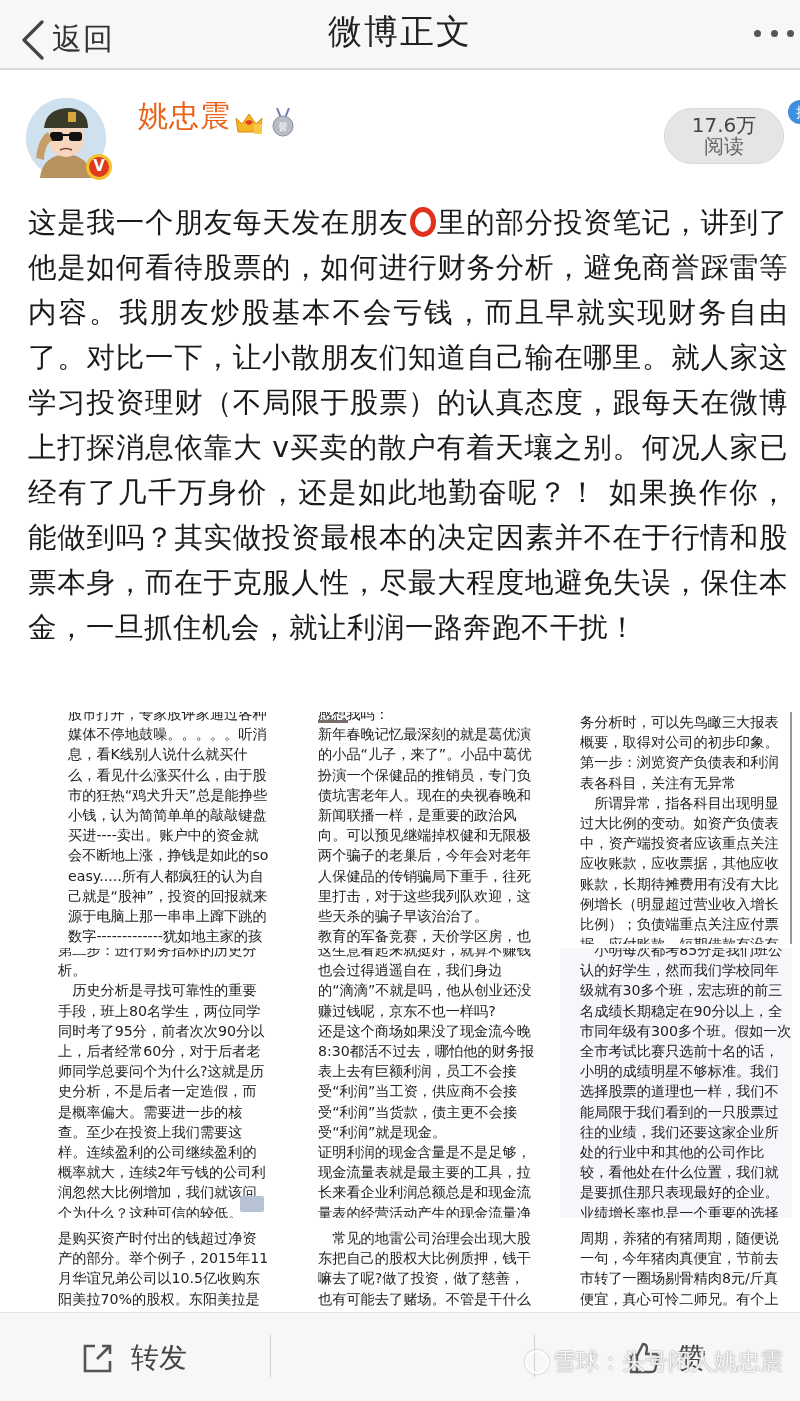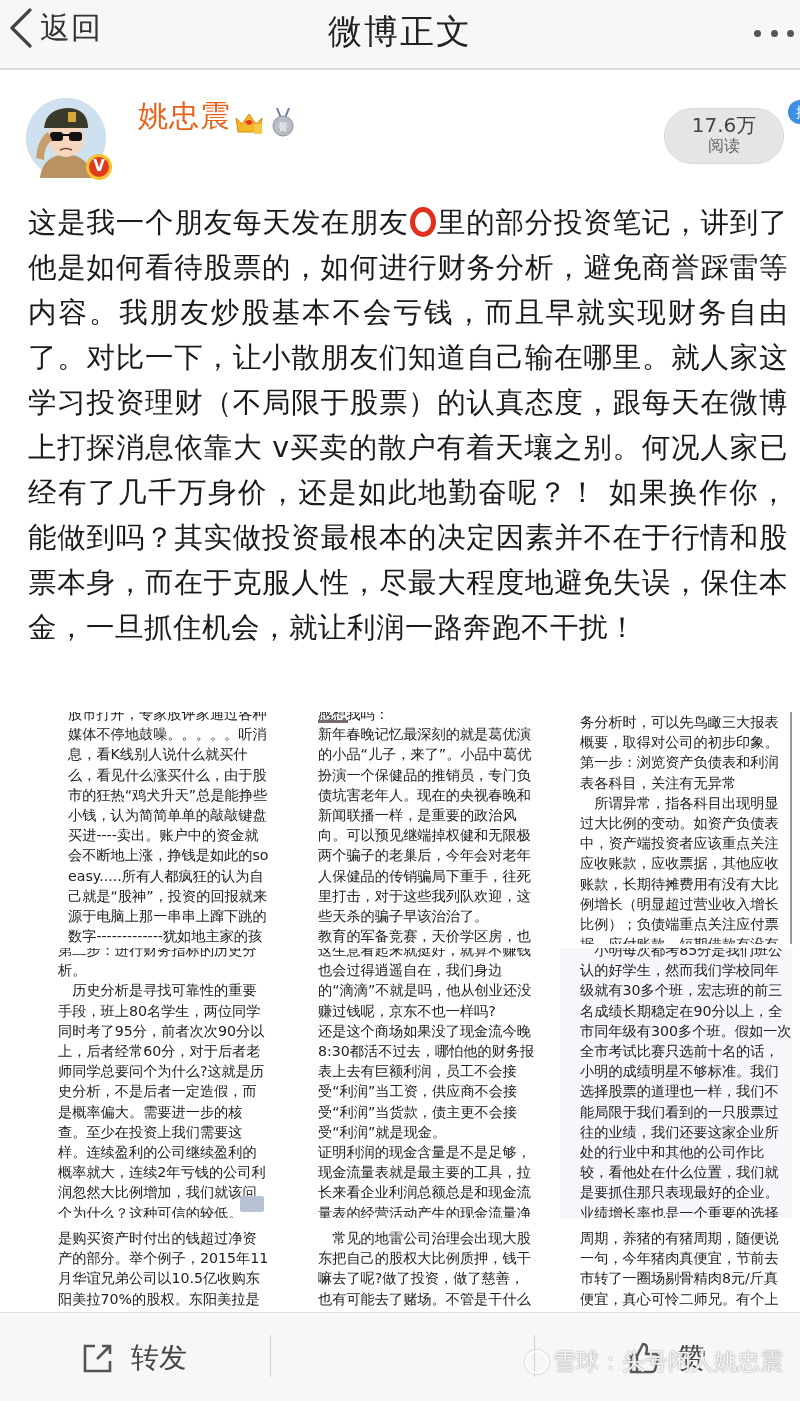--- a/index.html
+++ b/index.html
@@ -5,22 +5,22 @@
     * { box-sizing: border-box; margin: 0; padding: 0; }
     html, body { width: 800px; height: 1401px; overflow: hidden; background: #ffffff; }
     body { font-family: "DejaVu Sans", "Liberation Sans", sans-serif; color: #333; position: relative; }
 
     
     .navbar {
       position: absolute; top: 0; left: 0; width: 800px; height: 70px;
       background: #f7f7f7; border-bottom: 2px solid #dcdcdc;
     }
     .nav-back {
-      position: absolute; left: 8px; top: 8px; height: 52px;
-      display: flex; align-items: flex-start; cursor: pointer;
+      position: absolute; left: 20px; top: 8px; height: 52px;
+      display: flex; align-items: flex-end; cursor: pointer;
     }
     .nav-back svg { width: 26px; height: 40px; }
     .nav-back-label { font-size: 30px; color: #333; margin-left: 6px; letter-spacing: 1px; }
     .nav-title {
       position: absolute; left: 0; right: 0; top: 0; height: 70px; line-height: 62px;
       text-align: center; font-size: 34px; color: #222; letter-spacing: 2px;
       pointer-events: none;
     }
     .nav-more {
       position: absolute; right: 6px; top: 18px; width: 40px; height: 30px;
@@ -53,21 +53,21 @@
       position: absolute; left: 140px; top: 54px; font-size: 22px; color: #999; white-space: nowrap;
     }
     .meta .src-prefix { margin-left: 12px; color: #999; }
     .meta .src-device { color: #4a6f94; }
 
     .read-pill {
       position: absolute; left: 664px; top: 108px; width: 120px; height: 56px;
       border: 1px solid #d9d9d9; border-radius: 28px; background: #e5e5e5; text-align: center;
     }
     .read-count { font-size: 20px; color: #444; margin-top: 5px; line-height: 22px; }
-    .read-label { font-size: 16px; color: #666; line-height: 20px; }
+    .read-label { font-size: 20px; color: #666; line-height: 20px; }
     .promo-tag {
       position: absolute; left: 748px; top: 100px; width: 44px; height: 24px;
       background: #3d8fe0; color: #fff; font-size: 14px; line-height: 24px; text-align: center;
       border-radius: 12px 12px 2px 12px;
       margin-left: 40px;
     }
 
     
     .post-body {
       position: absolute; left: 28px; top: 200px; width: 760px;

